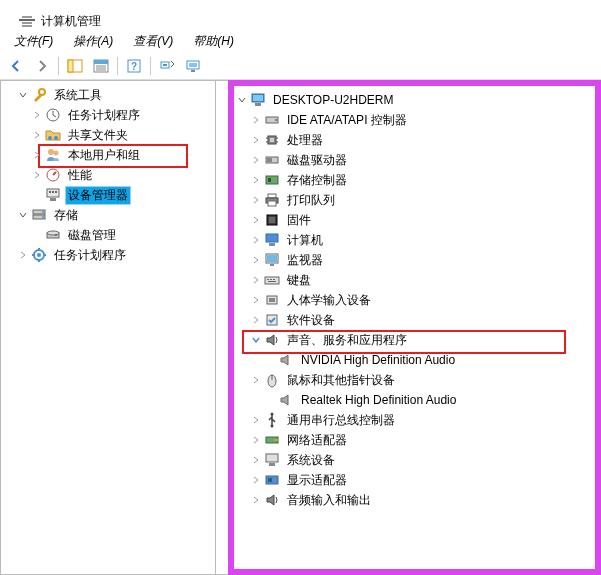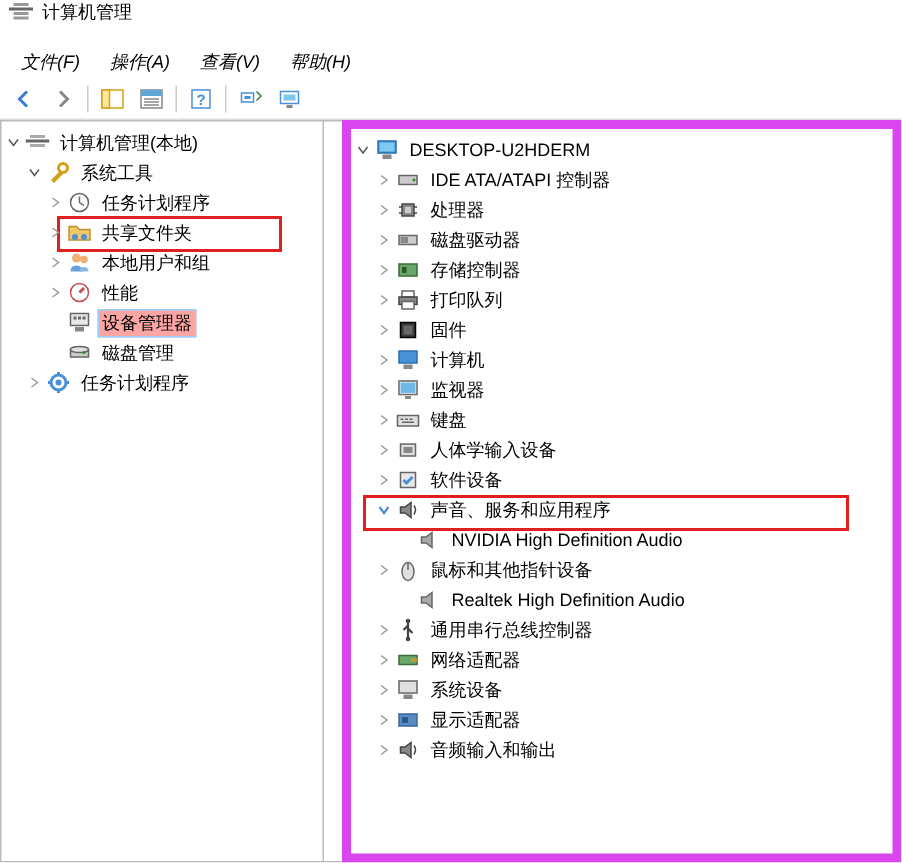--- a/index.html
+++ b/index.html
@@ -1,32 +1,32 @@
 <!DOCTYPE html>
 <html><head>
 <meta charset="utf-8">
 <style>
   * { box-sizing: border-box; font-family: "Microsoft YaHei", "Segoe UI", sans-serif; }
   body { margin: 0; padding: 0; background: #fff; font-size: 12px; width: 601px; height: 575px; overflow: hidden; }
-  .titlebar { display: flex; align-items: flex-start; height: 30px; padding: 0 6px; }
+  .titlebar { display: flex; align-items: flex-end; height: 30px; padding: 0 19px; }
   .titlebar .icon { width: 16px; height: 16px; margin-right: 6px; display: flex; align-items: center; justify-content: center; }
   .menubar { display: flex; align-items: center; height: 22px; padding: 0 4px; }
   .menu-item { padding: 2px 10px; cursor: default; font-style: italic; }
   .toolbar { display: flex; align-items: center; height: 28px; padding: 0 4px; border-bottom: 1px solid #ddd; gap: 2px; }
   .tb-btn { width: 24px; height: 22px; display: flex; align-items: center; justify-content: center; border: 1px solid transparent; cursor: default; }
   .tb-sep { width: 1px; height: 18px; background: #ccc; margin: 0 2px; }
   .content { display: flex; height: calc(575px - 30px - 22px - 28px); }
   .left-pane { width: 216px; border: 1px solid #bbb; padding: 4px 2px; overflow: hidden; }
   .right-pane { width: 12px; border-top: 1px solid #bbb; border-bottom: 1px solid #bbb; }
   .device-pane { flex: 1; border: 6px solid #d946ef; padding: 4px 2px; overflow: hidden; position: relative; }
   .tree-row { display: flex; align-items: center; height: 20px; white-space: nowrap; cursor: default; position: relative; }
   .expander { width: 12px; height: 12px; margin-right: 2px; display: flex; align-items: center; justify-content: center; flex: 0 0 12px; }
   .node-icon { width: 16px; height: 16px; margin-right: 4px; display: flex; align-items: center; justify-content: center; flex: 0 0 16px; }
   .label { padding: 1px 3px; }
-  .selected .label { background: #fca5a5; border: 1px solid #99d1ff; padding: 0 2px; }
+  .selected .label { background: #0ea5e9; border: 1px solid #99d1ff; padding: 0 2px; }
   .highlight-box { position: absolute; border: 2px solid #e02020; pointer-events: none; }
   .indent { display: inline-block; flex: 0 0 auto; }
   svg { display: block; }
 </style>
 </head>
 <body>
 
 <div class="titlebar">
   <span class="icon">
     <svg width="16" height="16" viewBox="0 0 16 16">
@@ -95,36 +95,20 @@
         <rect x="6" y="11" width="4" height="2" fill="#888"></rect>
       </svg>
     </div>
 </div>
 
 <div class="content">
 
   <div class="left-pane">
     <div class="highlight-box" style="left:38px; top:144px; width:150px; height:24px;"></div>
 
-    <div class="tree-row">
-      <span class="indent" style="width:0px;"></span>
-      <span class="expander">
-          <svg width="10" height="10" viewBox="0 0 10 10">
-            <path d="M2 3 L5 7 L8 3" fill="none" stroke="#555"></path>
-          </svg>
-        </span>
-      <span class="node-icon">
-          <svg width="16" height="16" viewBox="0 0 16 16">
-            <rect x="0" y="6" width="16" height="2" fill="#666"></rect>
-            <rect x="3" y="3" width="10" height="2" fill="#aaa"></rect>
-            <rect x="3" y="9" width="10" height="2" fill="#aaa"></rect>
-          </svg>
-        </span>
-      <span class="label">计算机管理(本地)</span>
-    </div>
 
     <div class="tree-row">
       <span class="indent" style="width:14px;"></span>
       <span class="expander">
           <svg width="10" height="10" viewBox="0 0 10 10">
             <path d="M2 3 L5 7 L8 3" fill="none" stroke="#555"></path>
           </svg>
         </span>
       <span class="node-icon">
           <svg width="16" height="16" viewBox="0 0 16 16">
@@ -211,20 +195,37 @@
             <rect x="2" y="2" width="12" height="8" fill="#e8e8e8" stroke="#666"></rect>
             <rect x="4" y="4" width="2" height="2" fill="#666"></rect>
             <rect x="7" y="4" width="2" height="2" fill="#666"></rect>
             <rect x="10" y="4" width="2" height="2" fill="#666"></rect>
             <rect x="5" y="11" width="6" height="3" fill="#888"></rect>
           </svg>
         </span>
       <span class="label">设备管理器</span>
     </div>
 
+    <div class="tree-row">
+      <span class="indent" style="width:14px;"></span>
+      <span class="expander">
+          <svg width="10" height="10" viewBox="0 0 10 10">
+            <path d="M2 3 L5 7 L8 3" fill="none" stroke="#555"></path>
+          </svg>
+        </span>
+      <span class="node-icon">
+          <svg width="16" height="16" viewBox="0 0 16 16">
+            <rect x="2" y="3" width="12" height="4" fill="#ccc" stroke="#666"></rect>
+            <rect x="2" y="8" width="12" height="4" fill="#ccc" stroke="#666"></rect>
+            <circle cx="12" cy="5" r="1" fill="#4a90d9"></circle>
+            <circle cx="12" cy="10" r="1" fill="#4a90d9"></circle>
+          </svg>
+        </span>
+      <span class="label">存储</span>
+    </div>
 
     <div class="tree-row">
       <span class="indent" style="width:28px;"></span>
       <span class="expander"></span>
       <span class="node-icon">
           <svg width="16" height="16" viewBox="0 0 16 16">
             <rect x="2" y="6" width="12" height="5" fill="#ccc" stroke="#666"></rect>
             <ellipse cx="8" cy="6" rx="6" ry="2" fill="#e0e0e0" stroke="#666"></ellipse>
             <circle cx="11" cy="8" r="1" fill="#2d8a2d"></circle>
           </svg>

